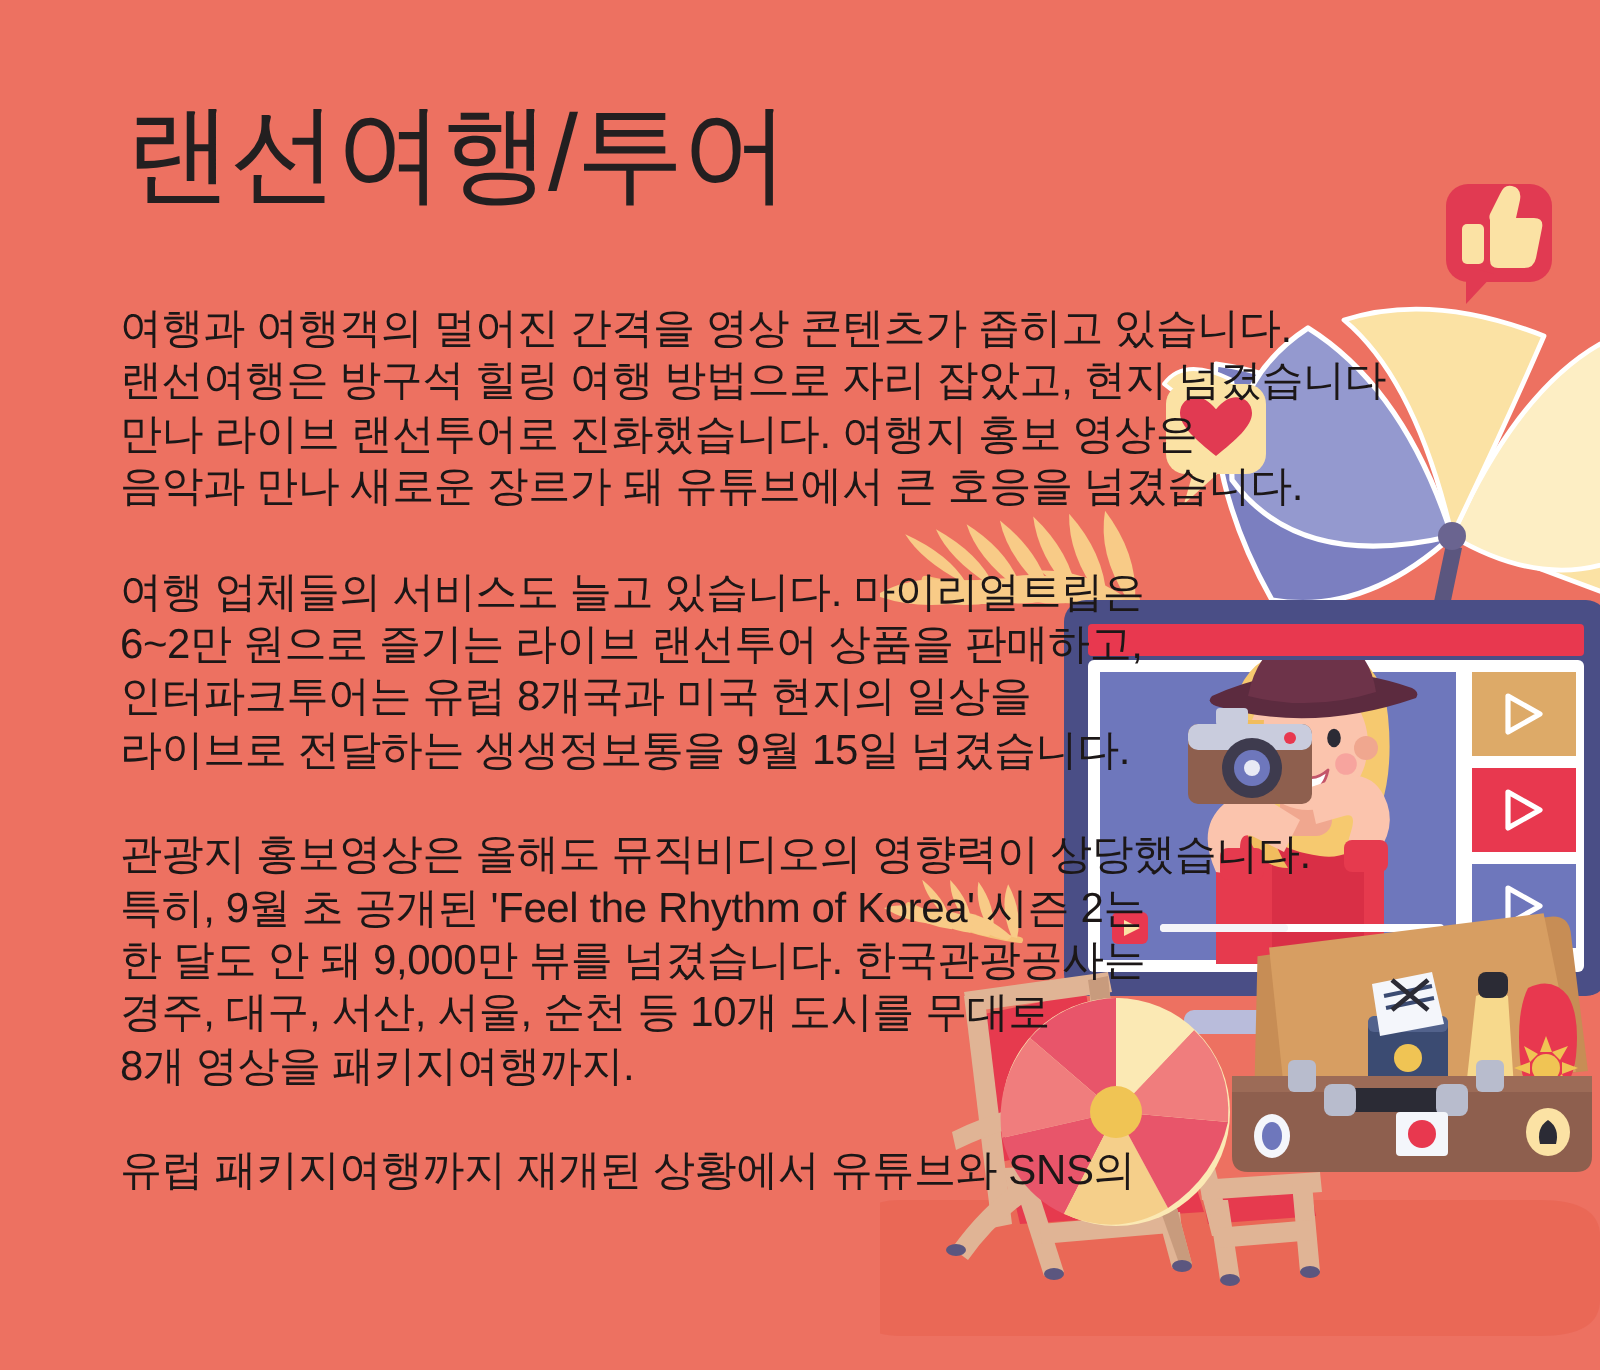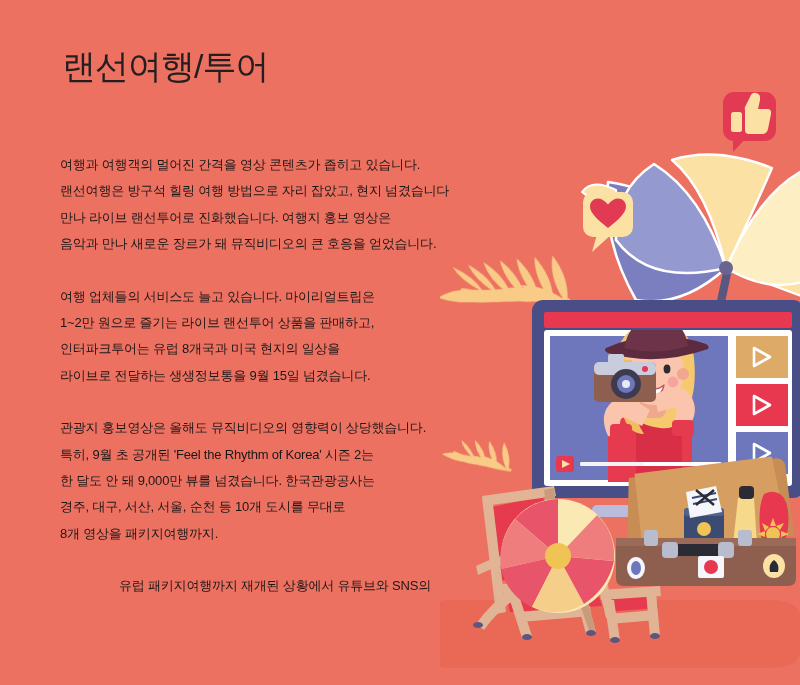--- a/index.html
+++ b/index.html
@@ -9,28 +9,28 @@
     background:#ed7161;
     font-family:"Liberation Sans","DejaVu Sans",sans-serif;
     position:relative;
   }
   #page{position:relative;width:800px;height:685px;overflow:hidden;background:#ed7161;}
 
   
   .text-col{position:absolute;left:0;top:0;width:500px;height:685px;z-index:5;}
   .page-title{
     position:absolute;left:62px;top:48px;
-    font-size:34px;line-height:1.1;font-weight:400;
+    font-size:54px;line-height:1.1;font-weight:400;
     color:#231f20;letter-spacing:-1px;white-space:nowrap;
     margin:0;
   }
   .body-copy{position:absolute;left:60px;top:152px;width:430px;}
   .para{
     margin:0 0 26px 0;
-    font-size:13px;line-height:26.4px;
+    font-size:21px;line-height:26.4px;
     color:#1c1717;font-weight:400;letter-spacing:-0.2px;
   }
   .para:last-child{margin-bottom:0;text-align:center;}
   .para .line{display:block;white-space:nowrap;}
 
   
   .illus{position:absolute;left:440px;top:0;width:360px;height:685px;z-index:2;}
   .illus svg{display:block;width:360px;height:685px;}
 </style>
 </head>
@@ -319,25 +319,25 @@
   </div>
 
   <div class="text-col">
     <h1 class="page-title">랜선여행/투어</h1>
 
     <div class="body-copy">
       <p class="para">
         <span class="line">여행과 여행객의 멀어진 간격을 영상 콘텐츠가 좁히고 있습니다.</span>
         <span class="line">랜선여행은 방구석 힐링 여행 방법으로 자리 잡았고, 현지 넘겼습니다</span>
         <span class="line">만나 라이브 랜선투어로 진화했습니다. 여행지 홍보 영상은</span>
-        <span class="line">음악과 만나 새로운 장르가 돼 뮤직비디오의 큰 호응을 얻었습니다.</span>
+        <span class="line">음악과 만나 새로운 장르가 돼 유튜브에서 큰 호응을 넘겼습니다.</span>
       </p>
       <p class="para">
         <span class="line">여행 업체들의 서비스도 늘고 있습니다. 마이리얼트립은</span>
-        <span class="line">1~2만 원으로 즐기는 라이브 랜선투어 상품을 판매하고,</span>
+        <span class="line">6~2만 원으로 즐기는 라이브 랜선투어 상품을 판매하고,</span>
         <span class="line">인터파크투어는 유럽 8개국과 미국 현지의 일상을</span>
         <span class="line">라이브로 전달하는 생생정보통을 9월 15일 넘겼습니다.</span>
       </p>
       <p class="para">
         <span class="line">관광지 홍보영상은 올해도 뮤직비디오의 영향력이 상당했습니다.</span>
         <span class="line">특히, 9월 초 공개된 'Feel the Rhythm of Korea' 시즌 2는</span>
         <span class="line">한 달도 안 돼 9,000만 뷰를 넘겼습니다. 한국관광공사는</span>
         <span class="line">경주, 대구, 서산, 서울, 순천 등 10개 도시를 무대로</span>
         <span class="line">8개 영상을 패키지여행까지.</span>
       </p>

